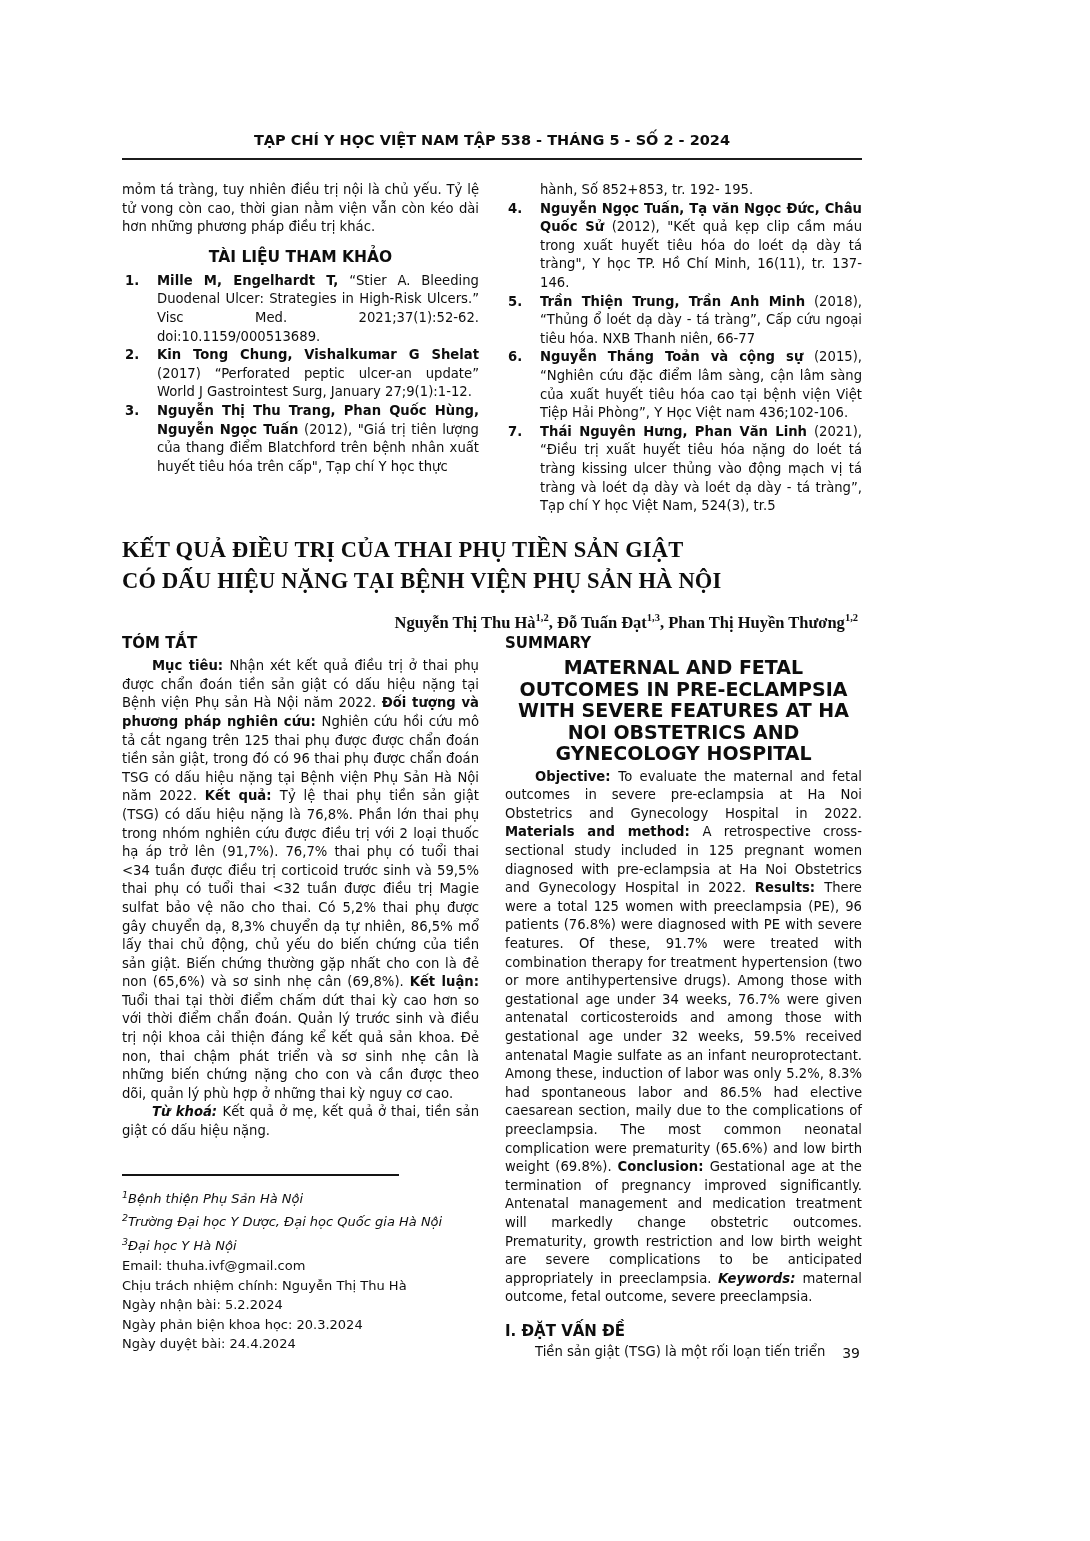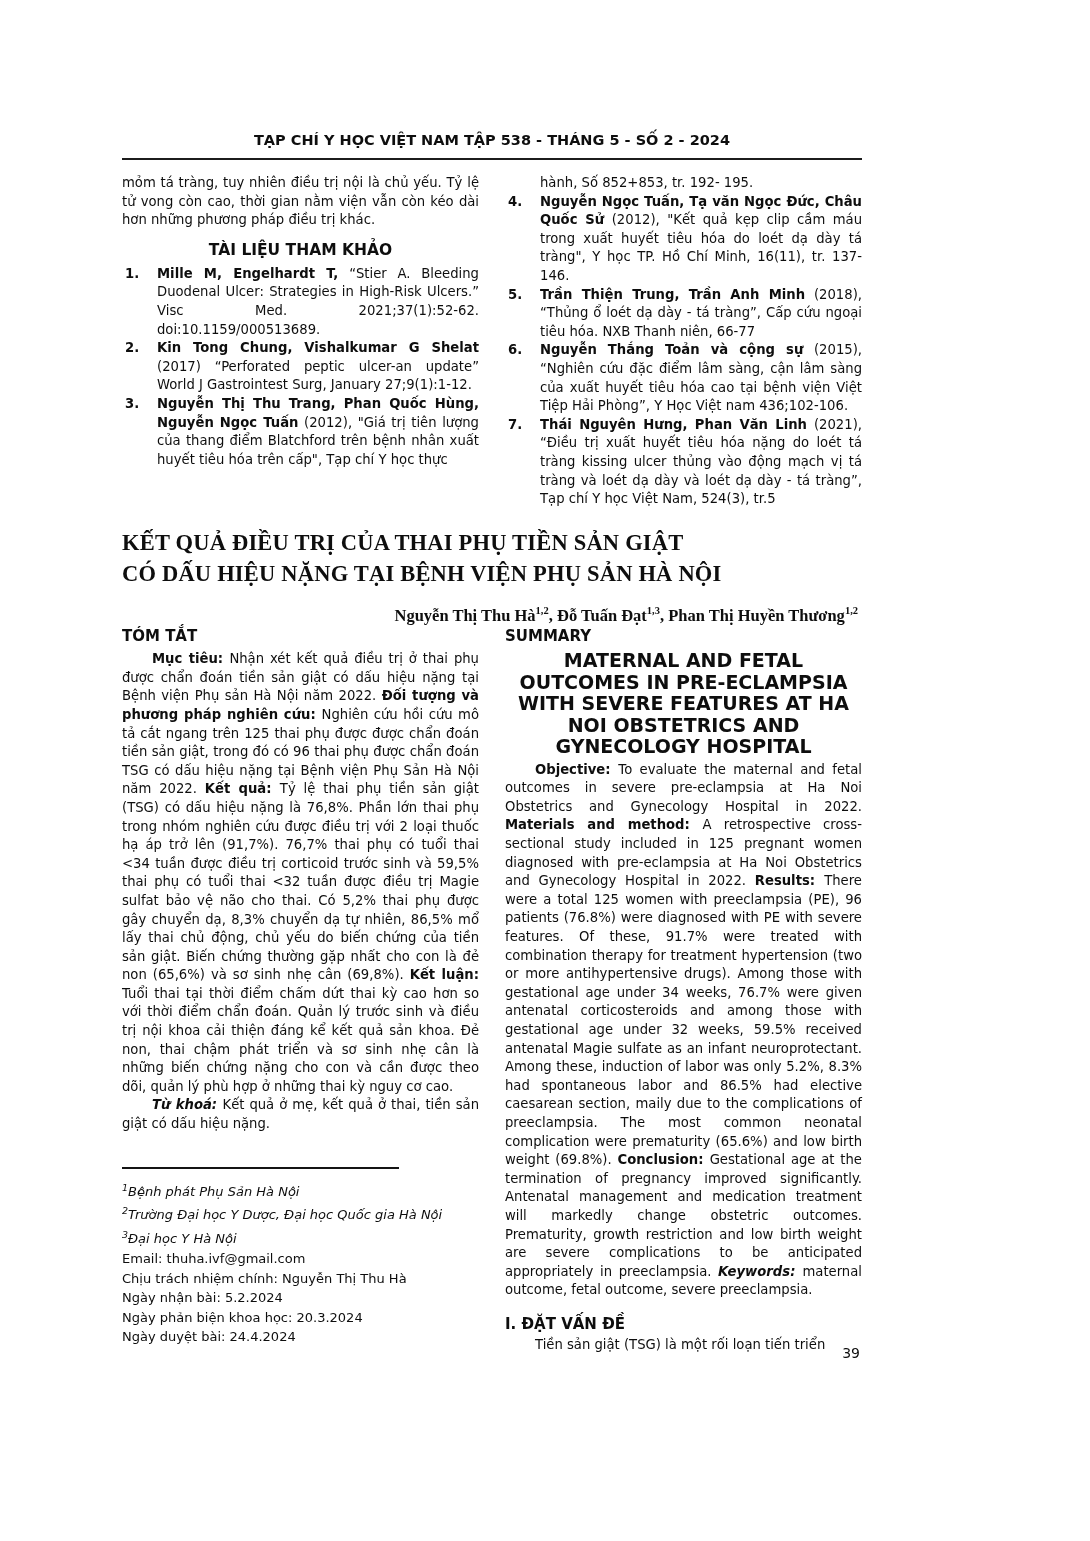--- a/index.html
+++ b/index.html
@@ -14,21 +14,21 @@
   
   .journal-header {
     text-align:center; font-weight:bold; font-size:14.5px; line-height:18px;
     padding-bottom:9px; border-bottom:2px solid #1c1c1c;
   }
 
   
   .two-col { display:flex; gap:26px; }
   .col { flex:1 1 0; min-width:0; font-size:13.2px; line-height:18.6px; text-align:justify; }
 
-  .sec1 { margin-top:14px; }
+  .sec1 { margin-top:21px; }
   .refs-heading { font-size:15.5px; line-height:20px; margin:10px 0 5px; text-align:center; }
   .ref { display:flex; }
   .ref-num { flex:0 0 35px; font-weight:bold; padding-left:3px; }
   .ref-body { flex:1 1 auto; min-width:0; text-align:justify; }
   .ref-cont { padding-left:35px; text-align:justify; }
 
   
   .article-title {
     margin-top:18px; text-align:left;
     font-family:"Liberation Serif", serif; font-weight:bold;
@@ -115,21 +115,21 @@
 
   <div class="two-col sec2">
 
     <div class="col">
       <h3 class="sec-heading">TÓM TẮT</h3>
       <p class="indent"><b>Mục tiêu: </b><span>Nhận xét kết quả điều trị ở thai phụ được chẩn đoán tiền sản giật có dấu hiệu nặng tại Bệnh viện Phụ sản Hà Nội năm 2022. </span><b>Đối tượng và phương pháp nghiên cứu: </b><span>Nghiên cứu hồi cứu mô tả cắt ngang trên 125 thai phụ được được chẩn đoán tiền sản giật, trong đó có 96 thai phụ được chẩn đoán TSG có dấu hiệu nặng tại Bệnh viện Phụ Sản Hà Nội năm 2022. </span><b>Kết quả: </b><span>Tỷ lệ thai phụ tiền sản giật (TSG) có dấu hiệu nặng là 76,8%. Phần lớn thai phụ trong nhóm nghiên cứu được điều trị với 2 loại thuốc hạ áp trở lên (91,7%). 76,7% thai phụ có tuổi thai &lt;34 tuần được điều trị corticoid trước sinh và 59,5% thai phụ có tuổi thai &lt;32 tuần được điều trị Magie sulfat bảo vệ não cho thai. Có 5,2% thai phụ được gây chuyển dạ, 8,3% chuyển dạ tự nhiên, 86,5% mổ lấy thai chủ động, chủ yếu do biến chứng của tiền sản giật. Biến chứng thường gặp nhất cho con là đẻ non (65,6%) và sơ sinh nhẹ cân (69,8%). </span><b>Kết luận: </b><span>Tuổi thai tại thời điểm chấm dứt thai kỳ cao hơn so với thời điểm chẩn đoán. Quản lý trước sinh và điều trị nội khoa cải thiện đáng kể kết quả sản khoa. Đẻ non, thai chậm phát triển và sơ sinh nhẹ cân là những biến chứng nặng cho con và cần được theo dõi, quản lý phù hợp ở những thai kỳ nguy cơ cao.</span></p>
       <p class="indent"><span class="bi">Từ khoá: </span><span>Kết quả ở mẹ, kết quả ở thai, tiền sản giật có dấu hiệu nặng.</span></p>
 
       <div class="footnote">
         <div class="fn-rule"></div>
-        <div class="fn-aff"><sup>1</sup><span>Bệnh phát Phụ Sản Hà Nội</span></div>
+        <div class="fn-aff"><sup>1</sup><span>Bệnh thiện Phụ Sản Hà Nội</span></div>
         <div class="fn-aff"><sup>2</sup><span>Trường Đại học Y Dược, Đại học Quốc gia Hà Nội</span></div>
         <div class="fn-aff"><sup>3</sup><span>Đại học Y Hà Nội</span></div>
         <div class="fn-line">Email: thuha.ivf@gmail.com</div>
         <div class="fn-line">Chịu trách nhiệm chính: Nguyễn Thị Thu Hà</div>
         <div class="fn-line">Ngày nhận bài: 5.2.2024</div>
         <div class="fn-line">Ngày phản biện khoa học: 20.3.2024</div>
         <div class="fn-line">Ngày duyệt bài: 24.4.2024</div>
       </div>
     </div>
 

